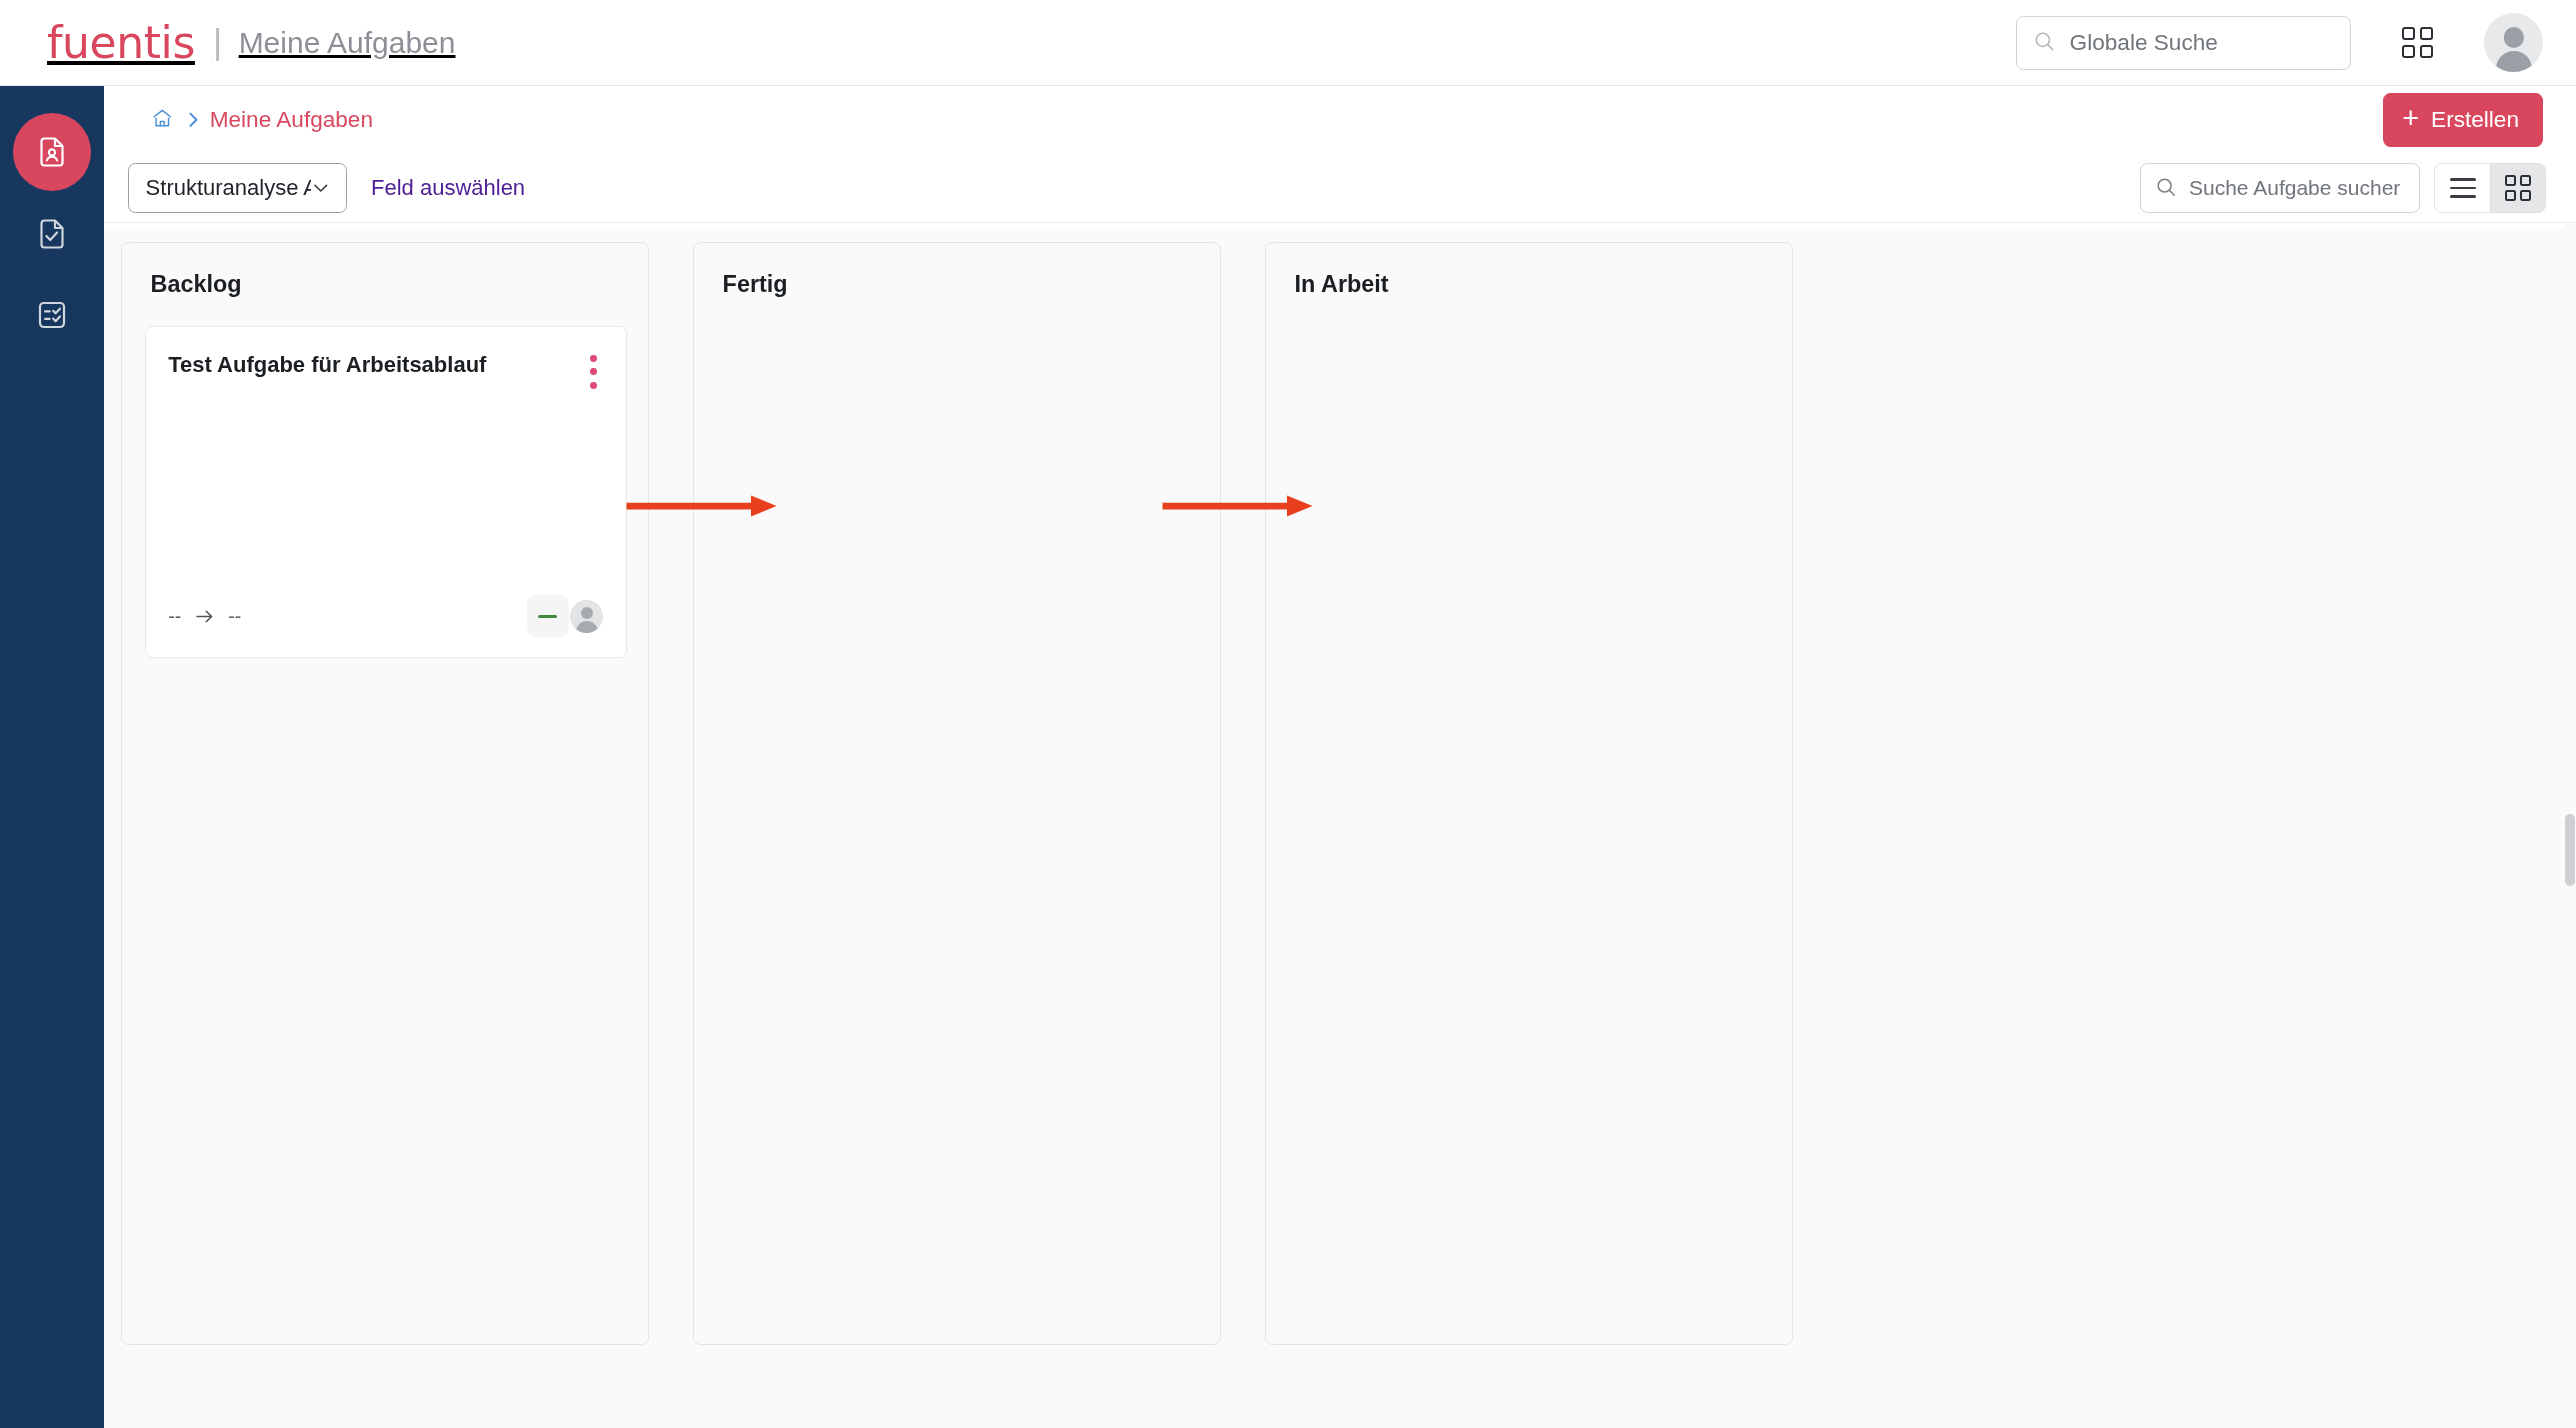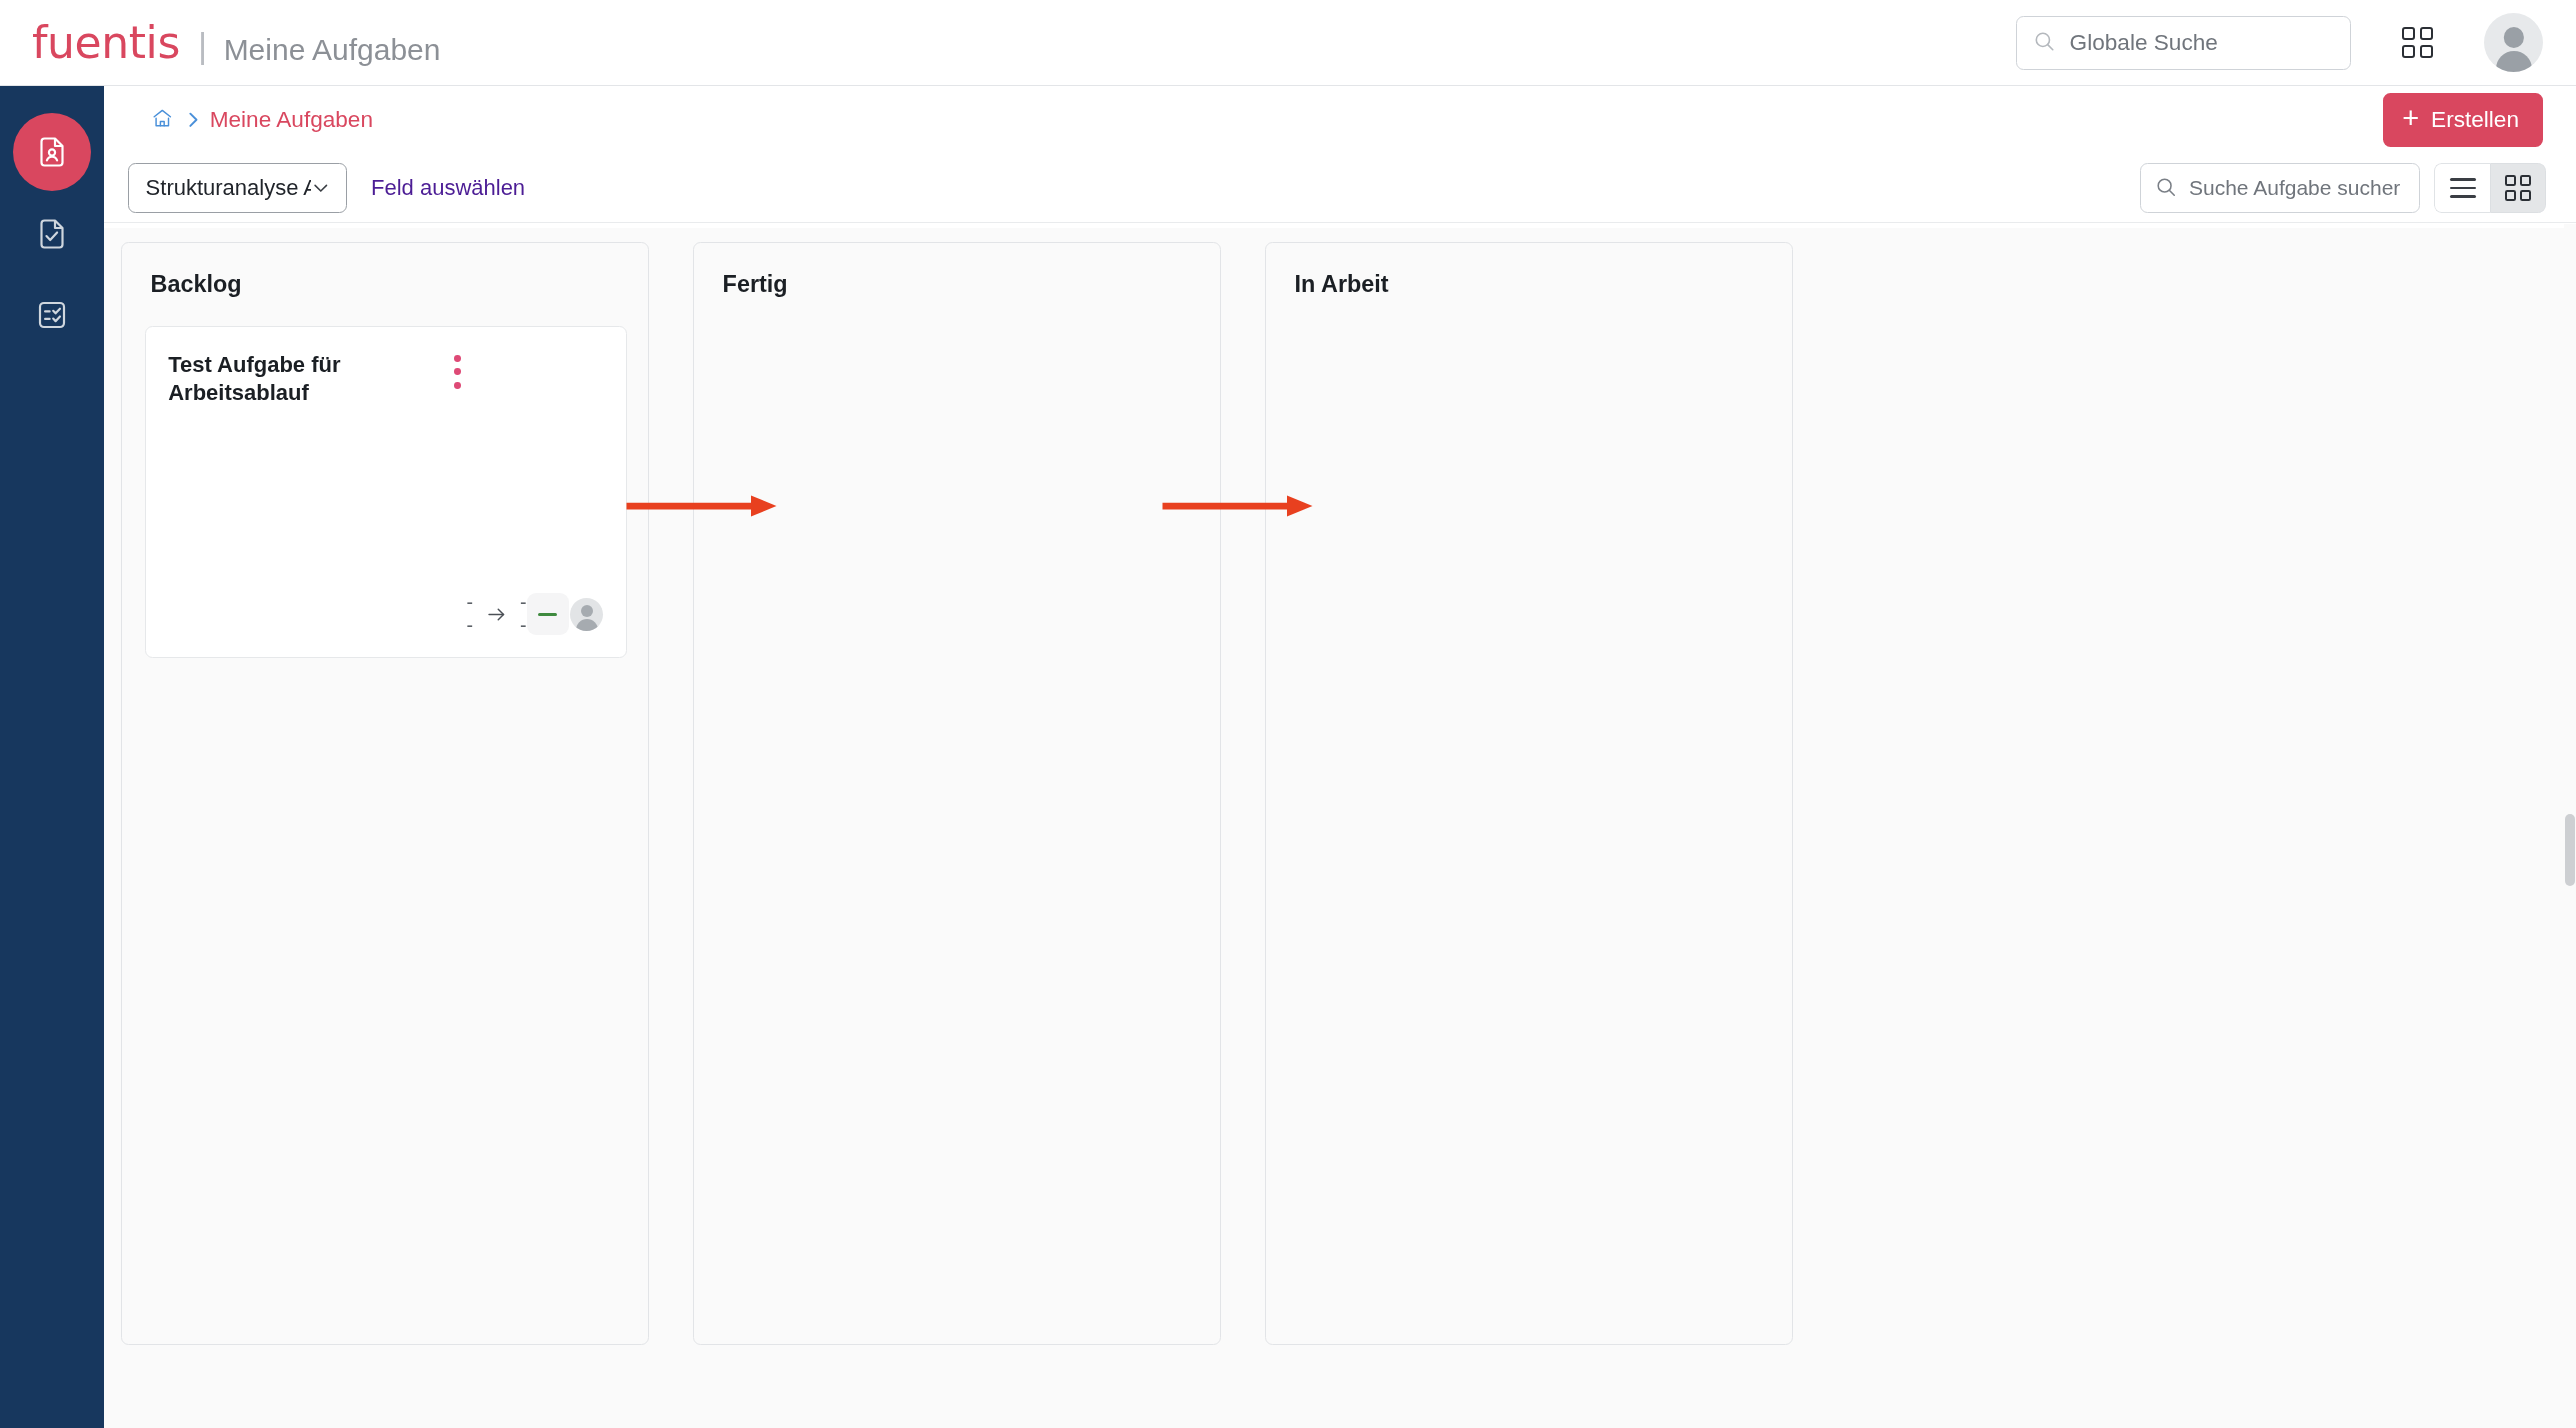--- a/index.html
+++ b/index.html
@@ -29,23 +29,24 @@
     height: 86px;
     background: #ffffff;
     border-bottom: 0.8px solid #e3e5e8;
     display: flex;
     align-items: center;
     z-index: 40;
   }
 
   .brand {
     display: flex;
-    align-items: flex-end;
-    margin-left: 32px;
+    align-items: center;
+    margin-left: 47px;
     gap: 0;
+    text-decoration: underline;
   }
   .brand-logo {
     font-family: "DejaVu Sans", sans-serif;
     font-size: 44px;
     font-weight: 400;
     color: #d9475f;
     letter-spacing: -0.4px;
     line-height: 1;
   }
   .brand-pipe {
@@ -340,21 +341,21 @@
   }
 
   .task-card {
     width: 482px;
     height: 332px;
     background: #ffffff;
     border: 0.8px solid #e6e8ea;
     border-radius: 7.5px;
     padding: 24px 22.6px 19.6px 22.6px;
     display: flex;
-    flex-direction: row;
+    flex-direction: column;
     position: relative;
     cursor: pointer;
     margin-left: -6px;
   }
   .card-head {
     display: flex;
     align-items: flex-start;
   }
   .card-title {
     font-size: 22px;

